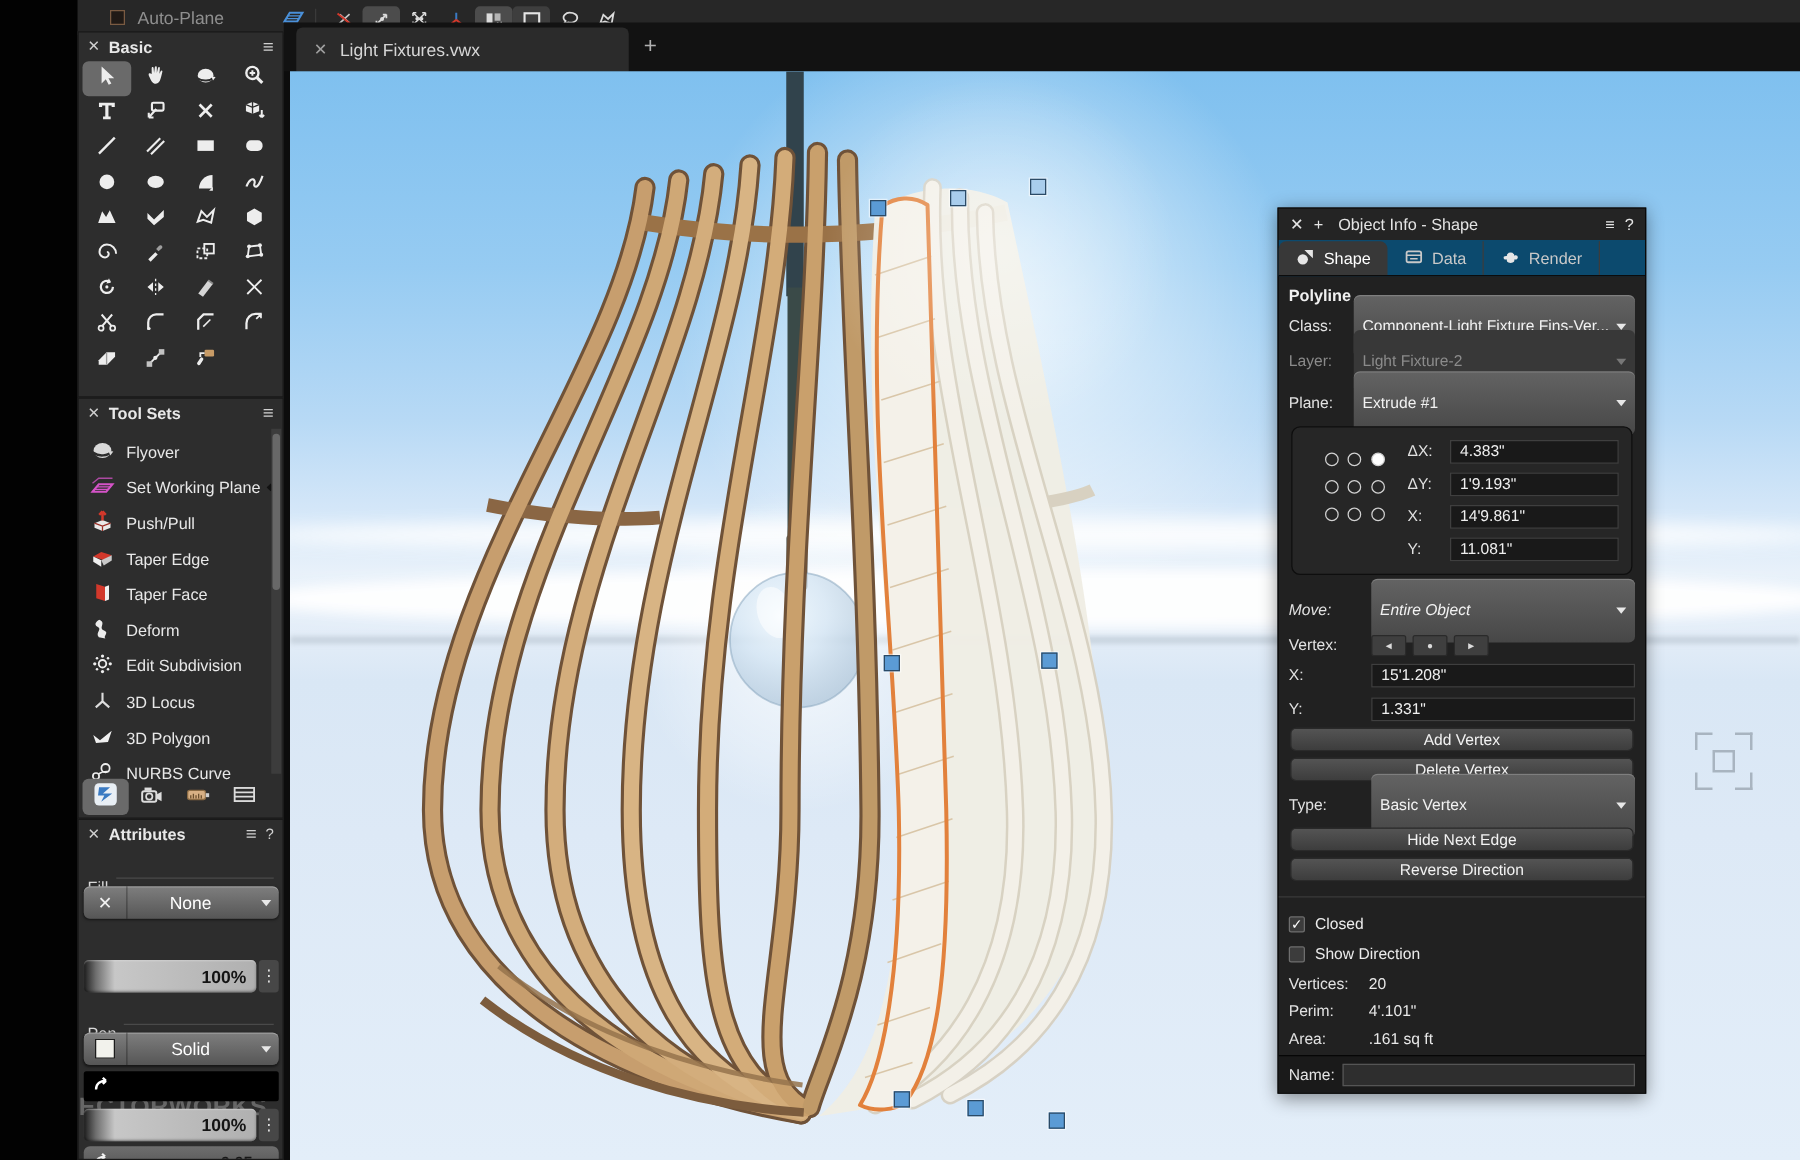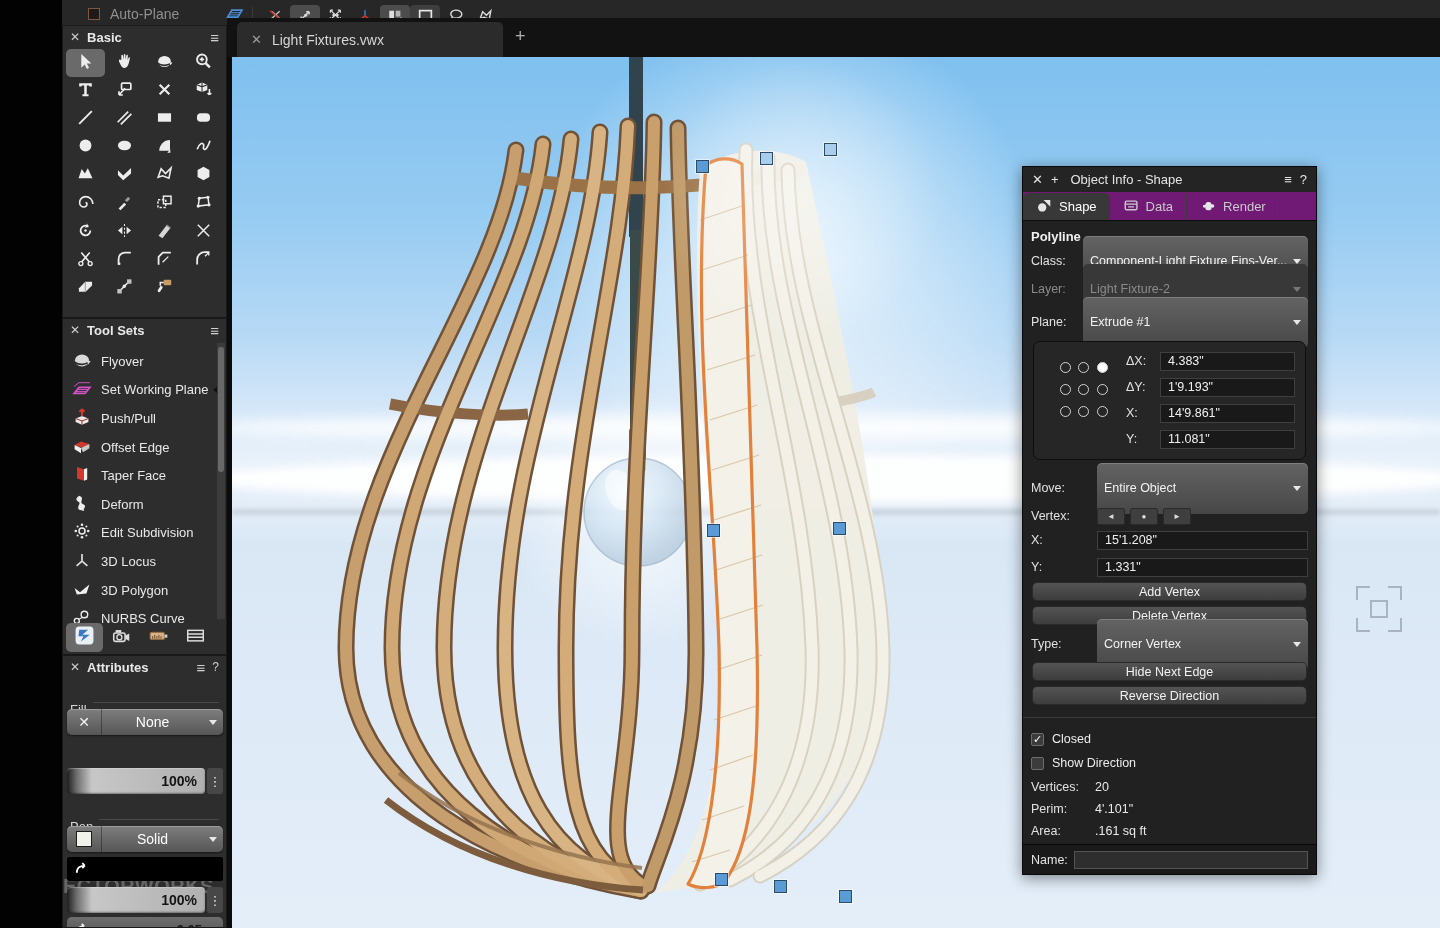--- a/index.html
+++ b/index.html
@@ -79,21 +79,21 @@
   .slider .v{color:#141414;font-size:14px;font-weight:700;}
   .dots-btn{position:absolute;width:16px;height:26px;right:3px;background:#474747;border-radius:3px;color:#e2e2e2;display:flex;align-items:center;justify-content:center;font-size:13px;}
   #pen-black{position:absolute;left:4px;width:156px;height:24px;background:#000;border-radius:2px;display:flex;align-items:center;padding-left:7px;box-sizing:border-box;}
   #pen-thick{position:absolute;left:4px;width:156px;height:25px;border-radius:5px;background:linear-gradient(#6e6e6e,#4d4d4d);display:flex;align-items:center;padding:0 7px;box-sizing:border-box;}
   #pen-thick .v{flex:1;text-align:right;color:#171717;font-size:13px;font-weight:700;margin-right:6px;}
   #watermark{position:absolute;left:0px;top:219px;width:160px;overflow:hidden;color:rgba(160,160,160,.5);font-size:20px;font-weight:700;letter-spacing:.5px;pointer-events:none;}
 
   
   #oi{left:1022px;top:166px;width:295px;height:709px;background:#212121;border:1px solid #090909;box-sizing:border-box;box-shadow:0 3px 14px rgba(0,0,0,.45);}
   #oi-header{position:absolute;left:0;right:0;top:0;height:25px;display:flex;align-items:center;padding:0 9px;gap:8px;color:#e4e4e4;font-size:13px;background:#242424;}
-  #oi-tabs{position:absolute;left:0;right:0;top:25px;height:28px;background:#701a75;display:flex;align-items:flex-end;border-bottom:1px solid #0c0c0c;}
+  #oi-tabs{position:absolute;left:0;right:0;top:25px;height:28px;background:#0c4a6e;display:flex;align-items:flex-end;border-bottom:1px solid #0c0c0c;}
   .oi-tab{height:27px;display:flex;align-items:center;gap:7px;padding:0 13px;color:#c9c9c9;font-size:13px;border-right:1px solid #3c3c3c;}
   .oi-tab.active{background:#383838;border-radius:6px 6px 0 0;color:#fff;border-right:none;}
   .oi-row{position:absolute;left:8px;right:8px;height:20px;display:flex;align-items:center;}
   .oi-label{width:52px;color:#e2e2e2;font-size:12.5px;flex:0 0 auto;}
   .oi-label.dim{color:#8a8a8a;}
   .dd{flex:1;height:19px;border-radius:5px;background:linear-gradient(#636363,#474747);display:flex;align-items:center;padding:16px 7px;color:#f2f2f2;font-size:12.5px;box-shadow:inset 0 1px 0 rgba(255,255,255,.18);white-space:nowrap;overflow:hidden;}
   .dd .sp{flex:1;}
   .dd.dis{background:#383838;color:#8b8b8b;box-shadow:none;}
   .inp{flex:1;height:19px;background:#191919;border:1px solid #3f3f3f;color:#efefef;font-size:12.5px;display:flex;align-items:center;padding:0 7px;box-sizing:border-box;}
   #coordbox{position:absolute;left:10px;right:10px;top:174px;height:117px;background:#262626;border:1px solid #0e0e0e;border-radius:7px;}
@@ -567,21 +567,21 @@
           </svg></span>
         <span>Push/Pull</span>
       </div>
 
       <div class="ts-item">
         <span><svg viewBox="0 0 20 19" width="20" height="20">
             <path d="M2.6 8.6 L9 5 L17.4 7.6 L11 11.6 Z" fill="#d2382b"></path>
             <path d="M2.6 8.6 L2.6 12.8 L9 16.8 L9 11.6 Z" fill="#efefef"></path>
             <path d="M9 11.6 L17.4 7.6 L17.4 11.8 L11 15.8 Z" fill="#c9c9c9"></path>
           </svg></span>
-        <span>Offset Edge</span>
+        <span>Taper Edge</span>
       </div>
 
       <div class="ts-item">
         <span><svg viewBox="0 0 20 19" width="20" height="20">
             <path d="M5 2.6 L12 4.8 L12 16.2 L5 14 Z" fill="#d2382b"></path>
             <path d="M12 4.8 L15.2 3.6 L15.2 15 L12 16.2 Z" fill="#f0f0f0"></path>
           </svg></span>
         <span>Taper Face</span>
       </div>
 
@@ -809,21 +809,21 @@
     <div class="co-row" style="top:61px;">
       <span class="oi-label">X:</span>
       <div class="inp">14'9.861"</div>
     </div>
     <div class="co-row" style="top:87px;">
       <span class="oi-label">Y:</span>
       <div class="inp">11.081"</div>
     </div>
   </div>
 
-  <div class="oi-row" style="top:311px;">
+  <div class="oi-row" style="top:311px;font-style:italic;">
     <span class="oi-label" style="width:66px;">Move:</span>
     <div class="dd">
       <span>Entire Object</span>
         <span class="sp"></span>
       <span class="chev-tri"></span>
     </div>
   </div>
   <div class="oi-row" style="top:339px;">
     <span class="oi-label" style="width:66px;">Vertex:</span>
     <div class="vx-btn">◄</div>
@@ -837,21 +837,21 @@
   <div class="oi-row" style="top:390px;">
     <span class="oi-label" style="width:66px;">Y:</span>
     <div class="inp">1.331"</div>
   </div>
   <div class="btn" style="top:415px;">Add Vertex</div>
   <div class="btn" style="top:439px;">Delete Vertex</div>
 
   <div class="oi-row" style="top:467px;">
     <span class="oi-label" style="width:66px;">Type:</span>
     <div class="dd">
-      <span>Corner Vertex</span>
+      <span>Basic Vertex</span>
         <span class="sp"></span>
       <span class="chev-tri"></span>
     </div>
   </div>
   <div class="btn" style="top:495px;">Hide Next Edge</div>
   <div class="btn" style="top:519px;text-align:center;">Reverse Direction</div>
 
   <div class="oi-div" style="top:550px;"></div>
 
   <div class="oi-row" style="top:562px;">

